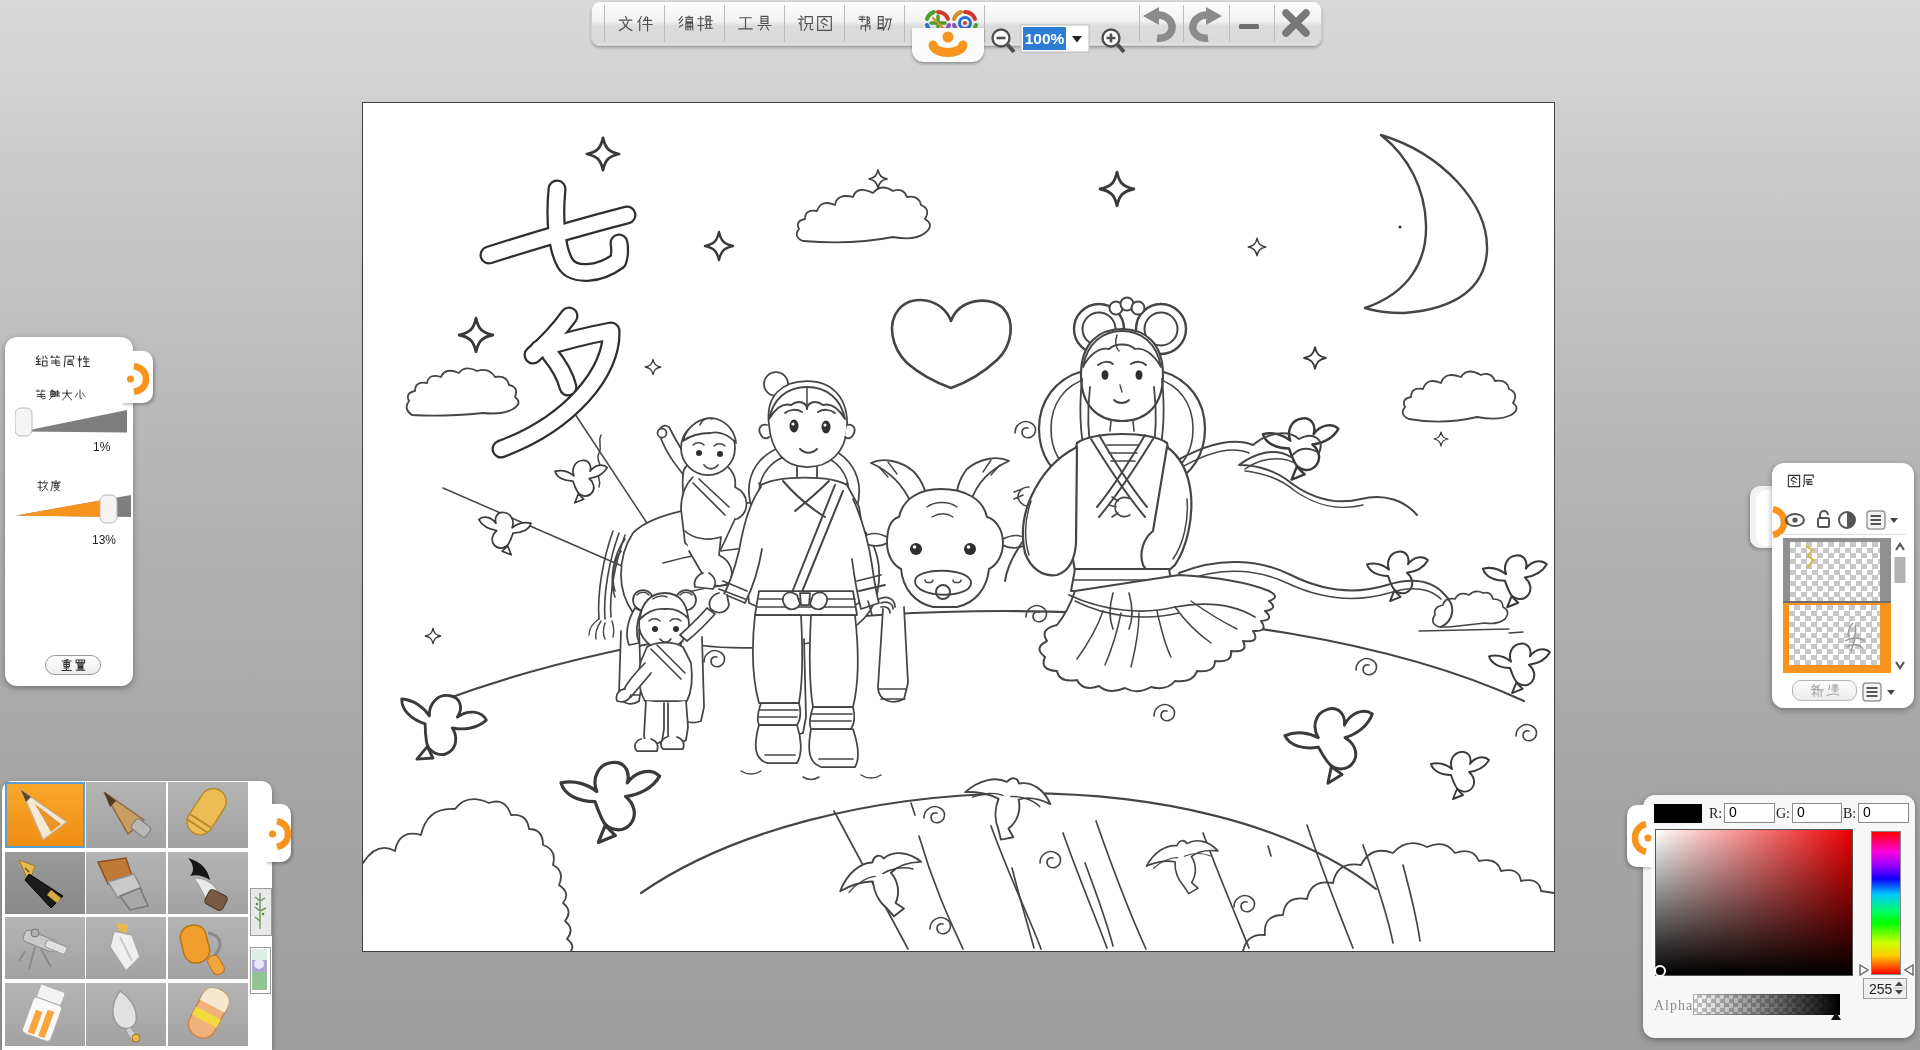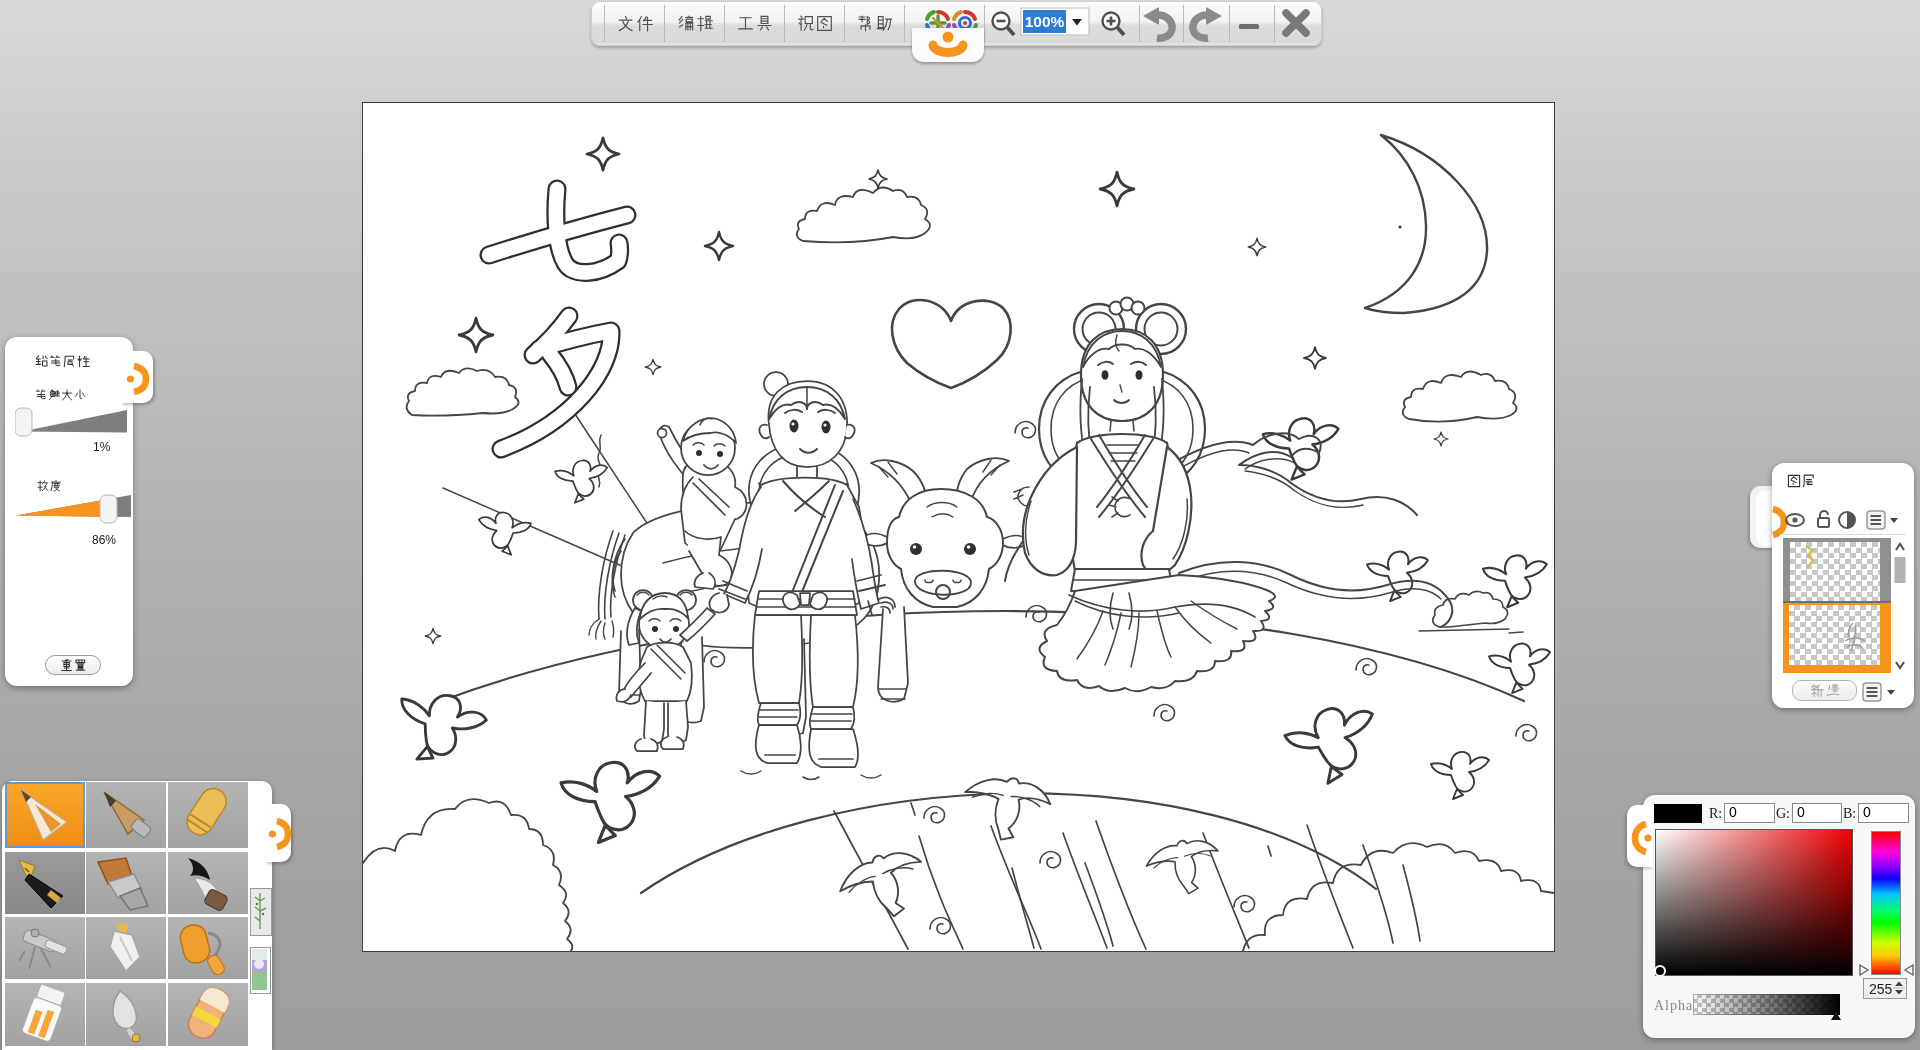--- a/index.html
+++ b/index.html
@@ -460,21 +460,21 @@
         <path d="M22 17 L32 27" stroke="#d2902a" stroke-width="2.4"></path>
         <path d="M54 11 A11 11 0 0 1 64 18" stroke="#d2342a" stroke-width="4"></path>
         <path d="M65 24 A11 11 0 0 1 57 32" stroke="#4aa02c" stroke-width="4"></path>
         <path d="M51 32 A11 11 0 0 1 43 24" stroke="#8a52c0" stroke-width="4"></path>
         <path d="M43 18 A11 11 0 0 1 50 11" stroke="#d2902a" stroke-width="4"></path>
         <circle cx="54" cy="22" r="5.5" stroke="#2a6fd2" stroke-width="3"></circle>
         <circle cx="54" cy="22" r="2" fill="#d23b2a" stroke="none"></circle>
       </g>
     </svg>
   </div>
-  <div id="tb-zoom" class="abs" style="left:393px;top:0;width:156px;height:34px">
+  <div id="tb-zoom" class="abs" style="left:393px;top:17px;width:156px;height:34px">
     <svg width="156" height="45" viewBox="0 0 156 45">
       <circle cx="17" cy="20" r="8.5" fill="#fdfdfd" stroke="#4f4f4f" stroke-width="2.4"></circle>
       <path d="M23.5 26.5 L30 34" stroke="#4f4f4f" stroke-width="3.8"></path>
       <path d="M12.5 20 H21.5" stroke="#4f4f4f" stroke-width="2.6"></path>
       <rect x="37" y="7" width="68" height="27" fill="#fff" stroke="#bbb"></rect>
       <rect x="39" y="9" width="43" height="23" fill="#2a7cd5"></rect>
       <text x="60.5" y="26" font-size="15.5" font-weight="bold" fill="#fff" text-anchor="middle" font-family="Liberation Sans">100%</text>
       <path d="M88 18 L98 18 L93 24.5 Z" fill="#222"></path>
       <circle cx="127" cy="20" r="8.5" fill="#fdfdfd" stroke="#4f4f4f" stroke-width="2.4"></circle>
       <path d="M133.5 26.5 L140 34" stroke="#4f4f4f" stroke-width="3.8"></path>
@@ -546,21 +546,21 @@
         </svg>
     <svg width="12" height="12" viewBox="0 0 100 100" fill="none" stroke="#333" stroke-width="8" stroke-linecap="round">
           <use href="#gdu"></use>
         </svg>
   </div>
   <svg class="abs" style="left:6px;top:155px" width="122" height="34" viewBox="0 0 122 34">
     <path d="M5 23.5 L120 3 L120 25 Z" fill="#7e7e7e"></path>
     <path d="M5 23.5 L98 6.9 L98 25 Z" fill="#f7941d"></path>
     <rect x="89" y="3" width="17" height="28" rx="6" fill="#f4f4f4" stroke="#b9b9b9" stroke-width="1"></rect>
   </svg>
-  <div class="abs" style="left:87px;top:196px;font-size:12px;color:#222">86%</div>
+  <div class="abs" style="left:87px;top:196px;font-size:12px;color:#222">13%</div>
   <div class="abs" style="left:40px;top:318px;width:54px;height:18px;border:1px solid #9a9a9a;border-radius:10px;background:linear-gradient(180deg,#fff,#ececec);display:flex;align-items:center;justify-content:center;gap:1px">
     <svg width="13" height="13" viewBox="0 0 100 100" fill="none" stroke="#333" stroke-width="8" stroke-linecap="round">
           <use href="#gzhong"></use>
         </svg>
     <svg width="13" height="13" viewBox="0 0 100 100" fill="none" stroke="#333" stroke-width="8" stroke-linecap="round">
           <use href="#gzhi"></use>
         </svg>
   </div>
 </div>
 

